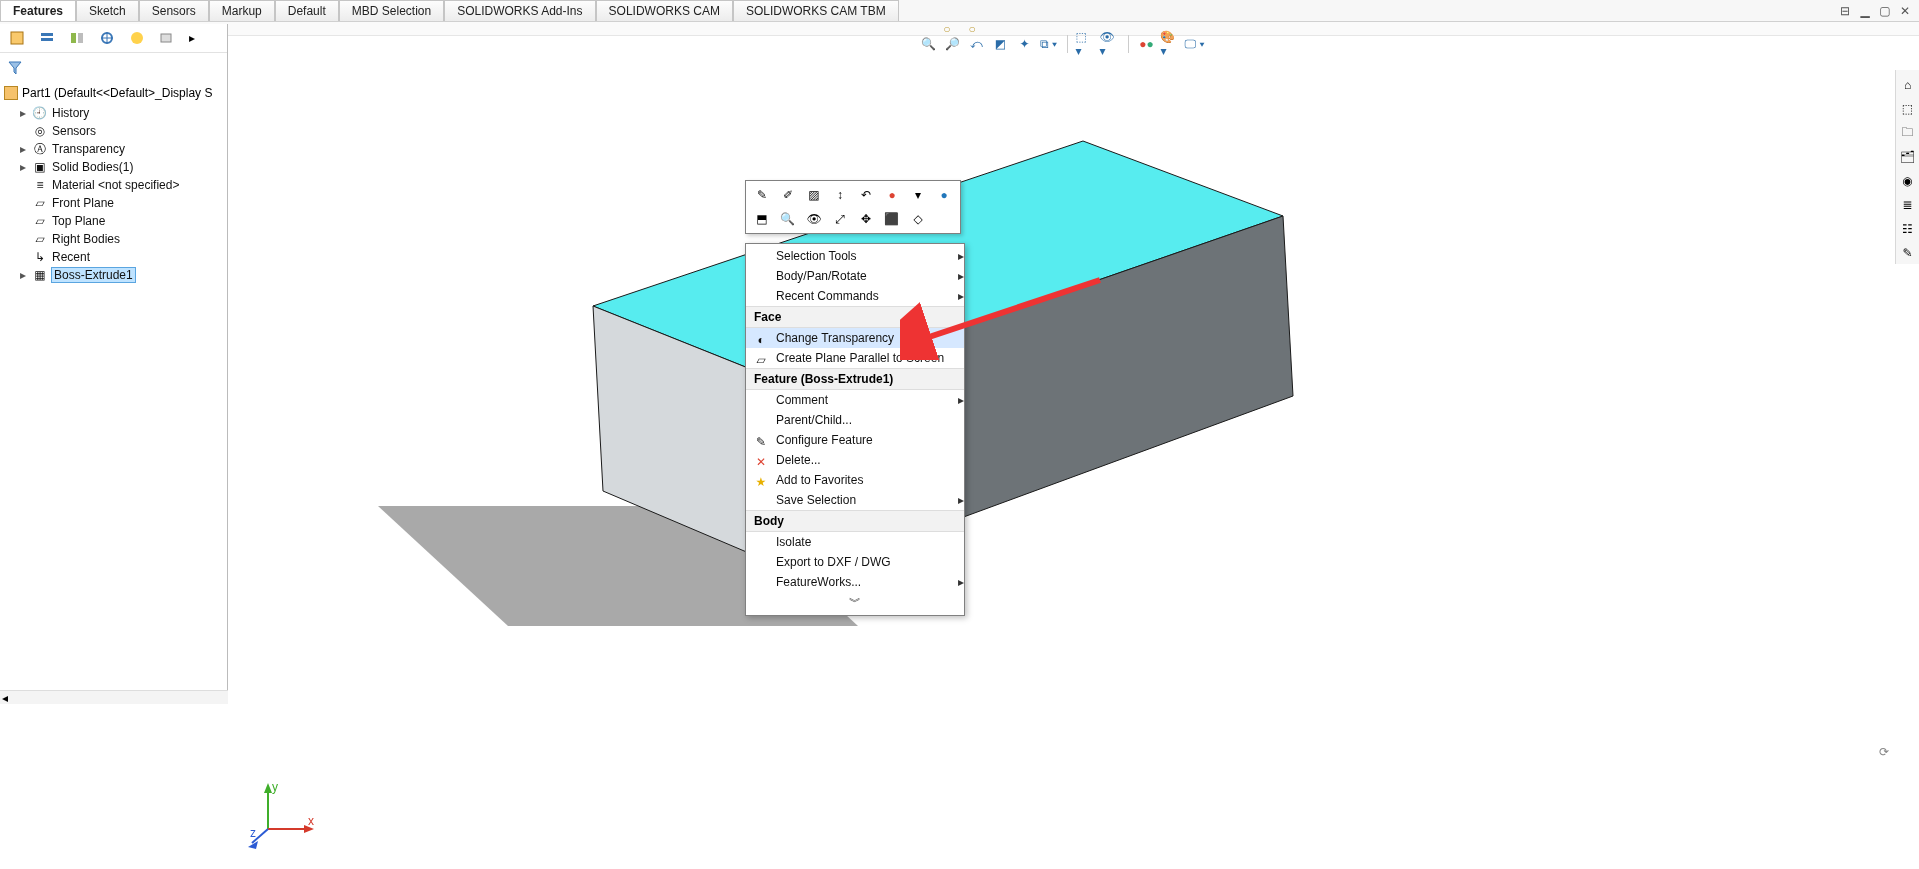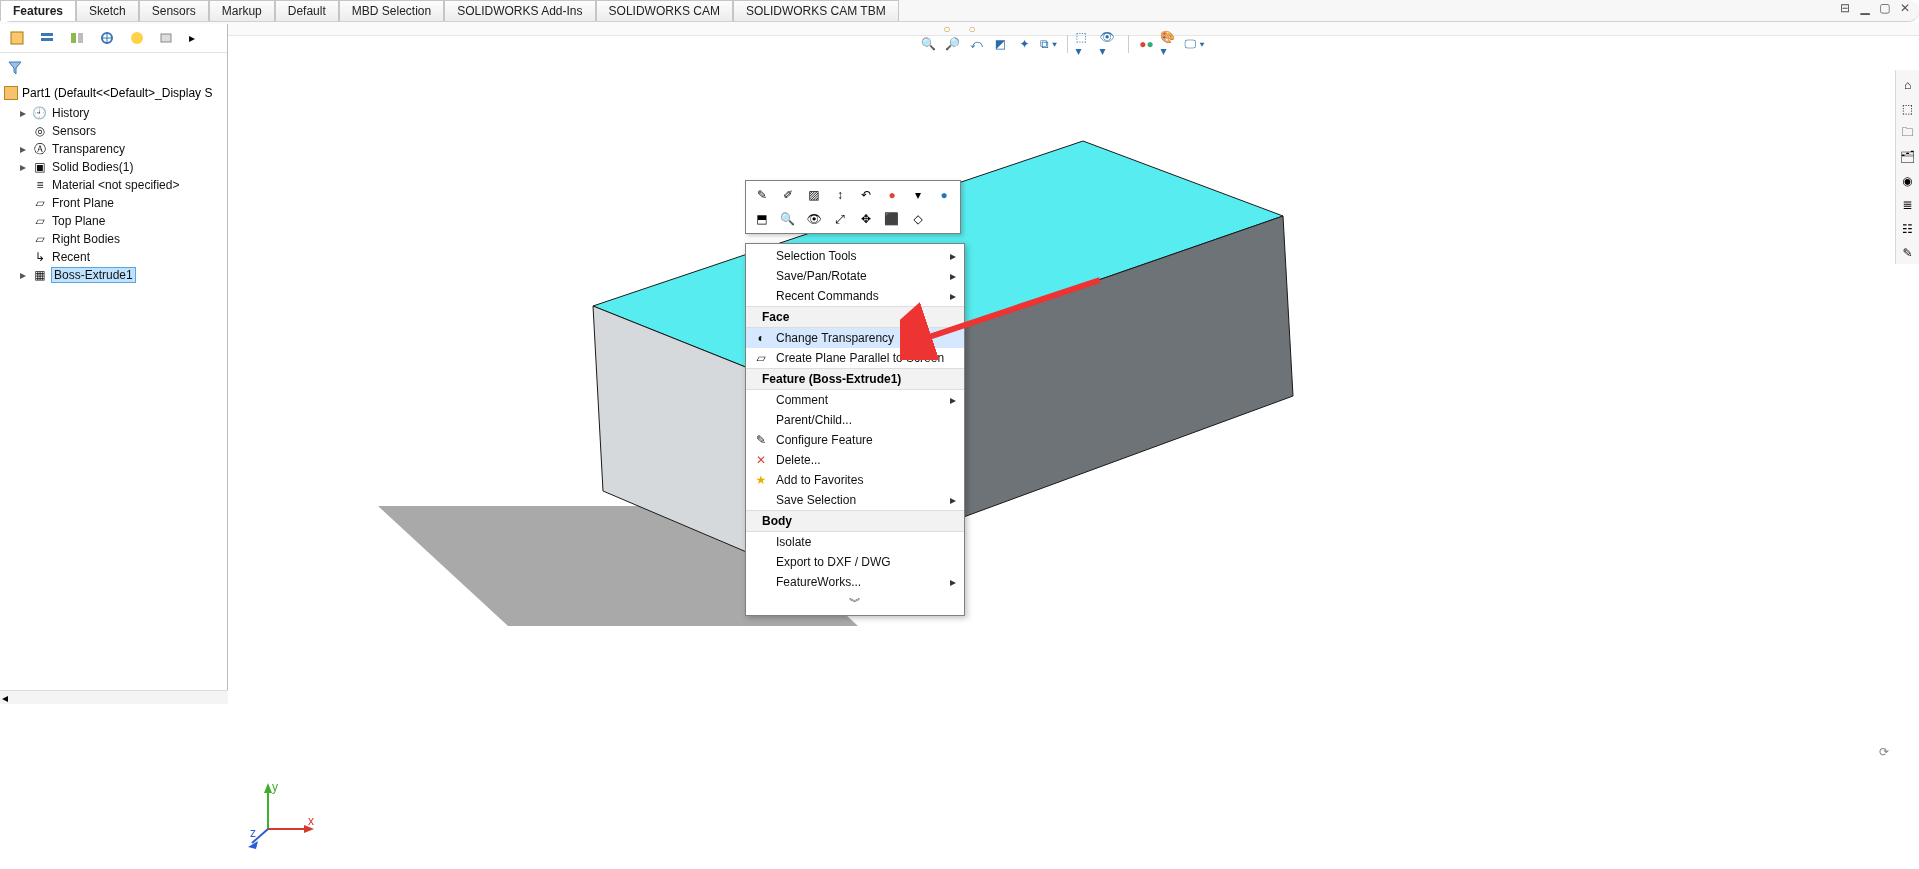--- a/index.html
+++ b/index.html
@@ -1,18 +1,18 @@
 <!DOCTYPE html>
 <html><head>
 <meta charset="utf-8">
 <style>
 * { box-sizing: border-box; margin: 0; padding: 0; font-family: "Segoe UI", Tahoma, sans-serif; font-size: 12px; }
 body { background: #fff; width: 1919px; height: 869px; overflow: hidden; position: relative; }
 
-.command-tabs { display: flex; align-items: flex-start; background: #f7f7f7; border-bottom: 1px solid #d0d0d0; height: 22px; border-radius: 10px; }
+.command-tabs { display: flex; align-items: center; background: #f7f7f7; border-bottom: 1px solid #d0d0d0; height: 22px; }
 .command-tab { padding: 3px 12px; border: 1px solid #c5c5c5; border-bottom: none; background: linear-gradient(#fdfdfd,#ececec); color: #222; cursor: pointer; }
 .command-tab.active { font-weight: bold; background: #fff; }
 .window-controls { margin-left: auto; display: flex; gap: 4px; padding-right: 6px; }
 .win-icon { width: 16px; height: 16px; display:flex; align-items:center; justify-content:center; color:#555; cursor:pointer; }
 
 .feature-panel { position: absolute; top: 24px; left: 0; width: 228px; height: 680px; border-right: 1px solid #bbb; background:#fff; }
 .fm-toolbar { display:flex; gap:0; padding:2px 2px; border-bottom:1px solid #e2e2e2; flex-wrap: wrap; }
 .fm-toolbar .mini-row { display:flex; gap:0; width:100%; }
 .fm-btn { width:30px; height:24px; border:1px solid transparent; display:flex; align-items:center; justify-content:center; cursor:pointer; }
 .funnel { width:22px; height:22px; display:flex; align-items:center; justify-content:center; margin:4px 4px; cursor:pointer; }
@@ -40,24 +40,24 @@
 .shadow-poly { position:absolute; left:130px; top:460px; }
 
 .taskpane { position:absolute; right:0; top:70px; width:24px; background:#f6f6f6; border-left:1px solid #d8d8d8; padding-top:4px; display:flex; flex-direction:column; gap:2px; align-items:center; }
 .tp-btn { width:22px; height:22px; display:flex; align-items:center; justify-content:center; cursor:pointer; border:1px solid transparent; }
 
 .ctx-toolbar { position:absolute; left:745px; top:180px; background:#fff; border:1px solid #808080; box-shadow:2px 2px 4px rgba(0,0,0,.2); padding:4px 6px; }
 .ctx-toolbar .row { display:flex; gap:6px; }
 .ctx-btn { width:20px; height:20px; display:flex; align-items:center; justify-content:center; cursor:pointer; }
 
 .context-menu { position:absolute; left:745px; top:243px; width:220px; background:#fff; border:1px solid #808080; box-shadow:2px 2px 6px rgba(0,0,0,.25); padding:2px 0; }
-.cm-item { display:flex; align-items:center; padding:3px 8px 3px 30px; position:relative; cursor:pointer; color:#111; }
+.cm-item { display:flex; padding:3px 0 3px 30px; position:relative; cursor:pointer; color:#111; }
 .cm-item .sm-arrow { margin-left:auto; color:#333; }
 .cm-item .cm-icon { position:absolute; left:6px; width:18px; height:18px; display:flex; align-items:center; justify-content:center; }
-.cm-header { padding:3px 16px; font-weight:bold; background:#f2f2f2; border-top:1px solid #ddd; border-bottom:1px solid #ddd; }
+.cm-header { padding:3px 8px; font-weight:bold; background:#f2f2f2; border-top:1px solid #ddd; border-bottom:1px solid #ddd; }
 .cm-item.highlight { background:#d6e8ff; }
 .cm-center { text-align:center; padding:2px 0; color:#444; cursor:pointer; }
 
 .red-arrow { position:absolute; left:900px; top:270px; pointer-events:none; }
 </style>
 </head>
 <body>
 
 <div class="command-tabs">
   <div class="command-tab active">Features</div>
@@ -275,21 +275,21 @@
     <div class="ctx-btn">◇</div>
   </div>
 </div>
 
 <div class="context-menu">
   <div class="cm-item">
       <span>Selection Tools</span>
       <span class="sm-arrow">▸</span>
     </div>
   <div class="cm-item">
-      <span>Save/Pan/Rotate</span>
+      <span>Body/Pan/Rotate</span>
       <span class="sm-arrow">▸</span>
     </div>
   <div class="cm-item">
       <span>Recent Commands</span>
       <span class="sm-arrow">▸</span>
     </div>
   <div class="cm-header">Face</div>
   <div class="cm-item highlight">
       <span class="cm-icon">◐</span>
       <span>Change Transparency</span>

